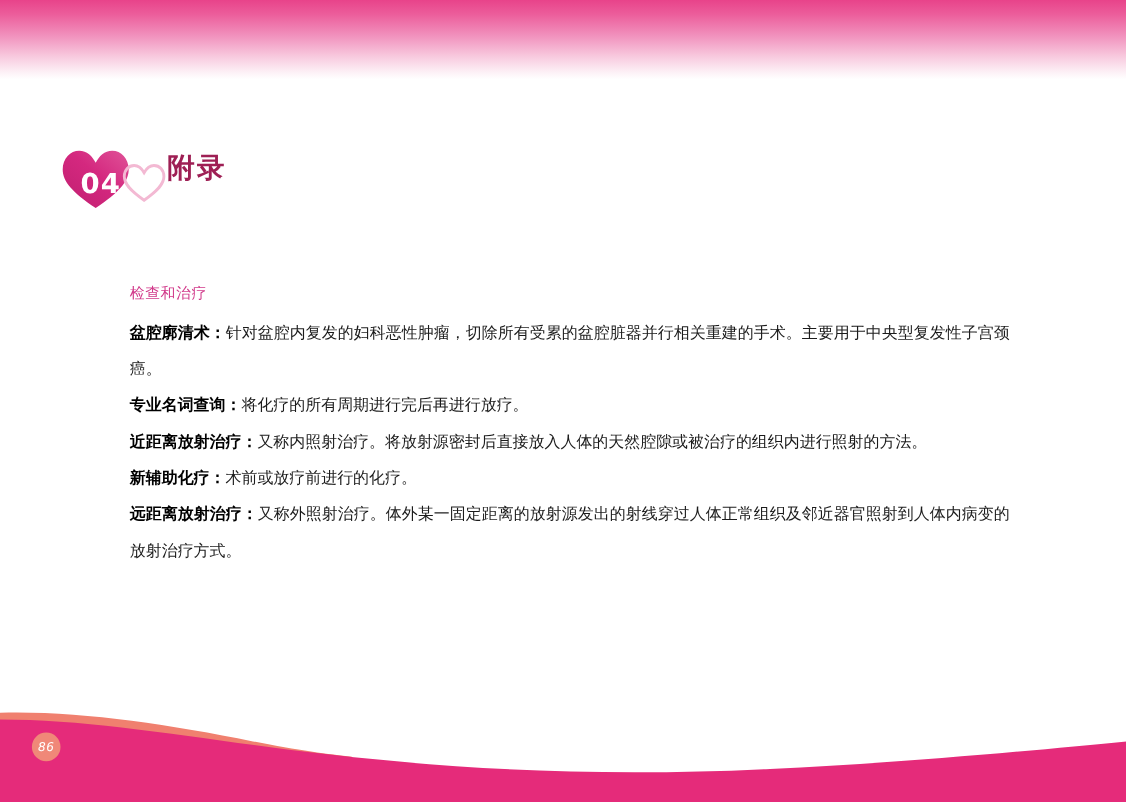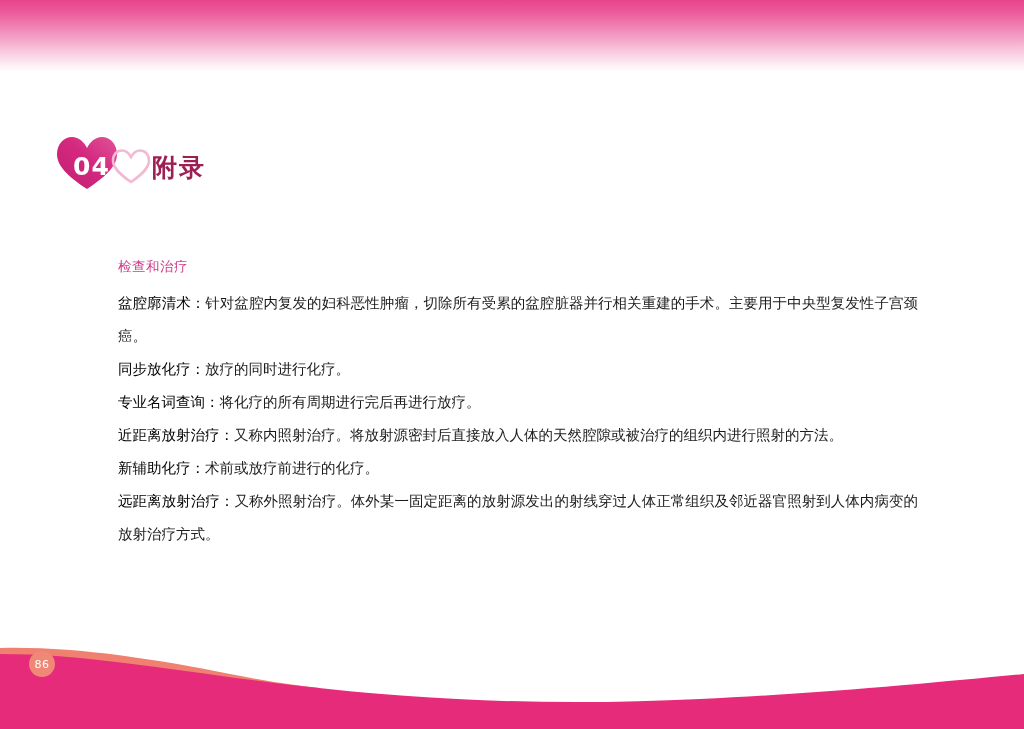--- a/index.html
+++ b/index.html
@@ -21,21 +21,21 @@
   .chapter { position:absolute; left:56px; top:128px; width:420px; height:62px; }
   .heart-main { position:absolute; left:0; top:6px; width:62px; height:56px; }
   .heart-outline { position:absolute; left:55px; top:20px; width:40px; height:36px; }
   .chapter-num {
     position:absolute; left:0px; top:6px; width:62px; height:56px;
     display:flex; align-items:center; justify-content:center;
     color:#ffffff; font-size:25px; font-weight:bold; letter-spacing:1px;
     padding-left:9px; padding-top:9px;
   }
   .chapter-title {
-    position:absolute; left:96px; top:23px;
+    position:absolute; left:96px; top:8px;
     font-size:25px; font-weight:bold; color:#9e1f54; letter-spacing:2px;
   }
 
   
   .pill {
     position:absolute; left:167px; top:192px;
     min-width:224px; height:36px; border-radius:18px;
     background:linear-gradient(to right,#f0a9ce 0%,#e униь 0%,#e druk 0%,#e58bbd 28%,#d9509f 62%,#cc2288 100%);
     display:flex; align-items:center; justify-content:center;
     padding:0 26px;
@@ -46,32 +46,32 @@
   
   .body-wrap { position:absolute; left:118px; top:258px; width:800px; }
   .sec-head {
     color:#d1398a; font-size:13.5px; font-weight:normal;
     letter-spacing:.5px; margin-bottom:11px;
   }
   .entry {
     color:#1b1b1b; font-size:14.5px; line-height:33px;
     text-align:justify; text-justify:inter-ideograph;
   }
-  .entry .term { font-weight:normal; color:#000;margin-top:24px; }
+  .entry .term { font-weight:bold; color:#000;margin-top:24px; }
 
   
   .footer { position:absolute; left:0; bottom:0; width:1024px; height:105px; }
   .footer svg { display:block; width:1024px; height:105px; }
 
   .page-num {
-    position:absolute; left:29px; bottom:52px;
+    position:absolute; left:29px; bottom:37px;
     width:26px; height:26px; border-radius:50%;
     background:#f08878;
     display:flex; align-items:center; justify-content:center;
-    color:#ffffff; font-size:11px; letter-spacing:.5px;
+    color:#ffffff; font-size:11px; letter-spacing:.5px;font-style:italic;
   }
 </style>
 </head>
 <body>
 
 <div class="page">
 
   <div class="top-band"></div>
 
   <div class="chapter">
@@ -97,23 +97,20 @@
     <span>专业名词查询</span>
   </div>
 
   <div class="body-wrap">
     <div class="sec-head">检查和治疗</div>
 
     <div class="entry">
       <span class="term">盆腔廓清术：</span><span>针对盆腔内复发的妇科恶性肿瘤，切除所有受累的盆腔脏器并行相关重建的手术。主要用于中央型复发性子宫颈癌。</span>
     </div>
     <div class="entry">
-      <span class="term">同步放化疗：</span><span>放疗的同时进行化疗。</span>
-    </div>
-    <div class="entry">
       <span class="term">专业名词查询：</span><span>将化疗的所有周期进行完后再进行放疗。</span>
     </div>
     <div class="entry">
       <span class="term">近距离放射治疗：</span><span>又称内照射治疗。将放射源密封后直接放入人体的天然腔隙或被治疗的组织内进行照射的方法。</span>
     </div>
     <div class="entry">
       <span class="term">新辅助化疗：</span><span>术前或放疗前进行的化疗。</span>
     </div>
     <div class="entry">
       <span class="term">远距离放射治疗：</span><span>又称外照射治疗。体外某一固定距离的放射源发出的射线穿过人体正常组织及邻近器官照射到人体内病变的放射治疗方式。</span>

